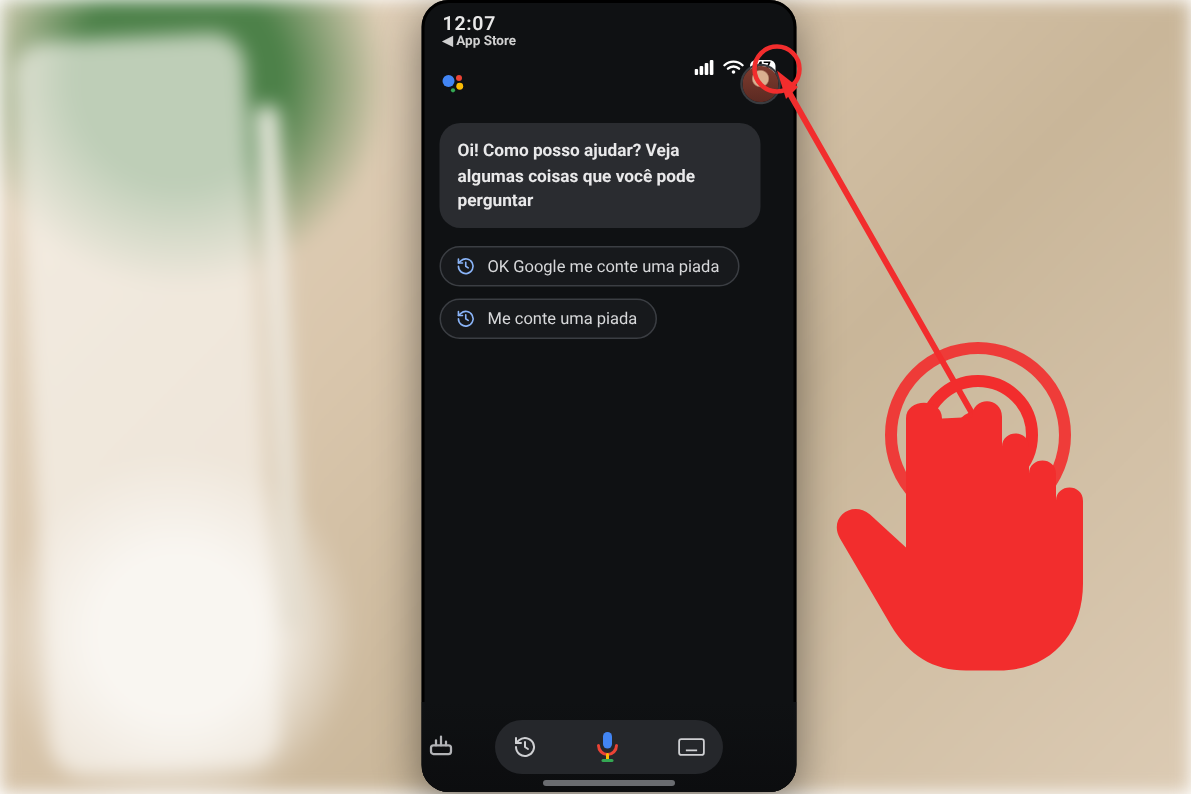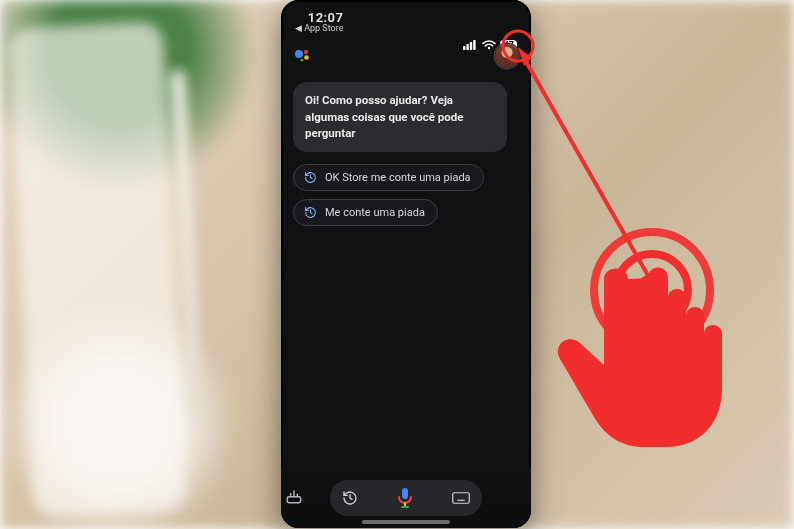--- a/index.html
+++ b/index.html
@@ -51,26 +51,25 @@
   
   .statusbar {
     position: relative;
     height: 34px;
     display: flex;
     align-items: center;
     justify-content: space-between;
     padding: 4px 14px 0 14px;
     font-size: 12px;
     font-weight: 600;
-    text-align: right;
   }
   .statusbar .time { font-size: 13px; letter-spacing: 0.5px; }
   .statusbar .back {
     font-size: 9px;
-    font-weight: 400;
+    font-weight: 700;
     color: #d0d0d0;
     margin-top: -2px;
   }
   .status-right { display: flex; align-items: center; gap: 4px; margin-top: 48px; }
   .status-right svg { display:block; }
   .battery-pill {
     display:inline-flex;align-items:center;gap:2px;
     font-size:9px;font-weight:700;
     background:#fff;color:#000;border-radius:4px;
     padding:1px 3px 1px 4px;
@@ -201,21 +200,21 @@
       <span>Oi! Como posso ajudar? Veja algumas coisas que você pode perguntar</span>
     </div>
 
     <div class="chips">
       <div class="chip">
         <svg width="13" height="13" viewBox="0 0 24 24" fill="none" stroke="#8ab4f8" stroke-width="2" stroke-linecap="round" stroke-linejoin="round">
           <path d="M3 12a9 9 0 1 0 3-6.7L3 8"></path>
             <polyline points="3 3 3 8 8 8"></polyline>
             <polyline points="12 7 12 12 15 14"></polyline>
         </svg>
-        <span>OK Store me conte uma piada</span>
+        <span>OK Google me conte uma piada</span>
       </div>
       <div class="chip">
         <svg width="13" height="13" viewBox="0 0 24 24" fill="none" stroke="#8ab4f8" stroke-width="2" stroke-linecap="round" stroke-linejoin="round">
           <path d="M3 12a9 9 0 1 0 3-6.7L3 8"></path>
             <polyline points="3 3 3 8 8 8"></polyline>
             <polyline points="12 7 12 12 15 14"></polyline>
         </svg>
         <span>Me conte uma piada</span>
       </div>
     </div>

